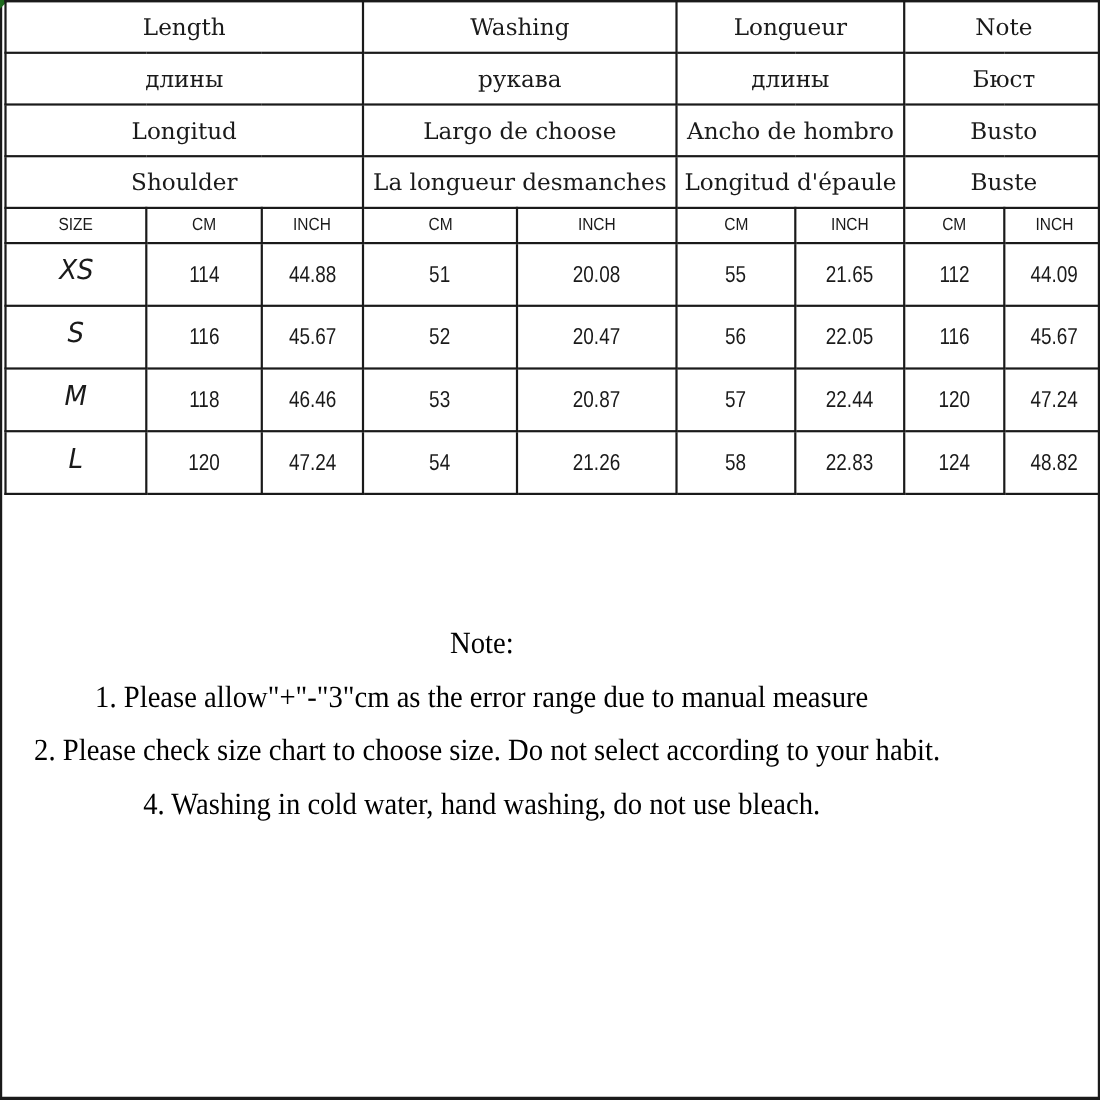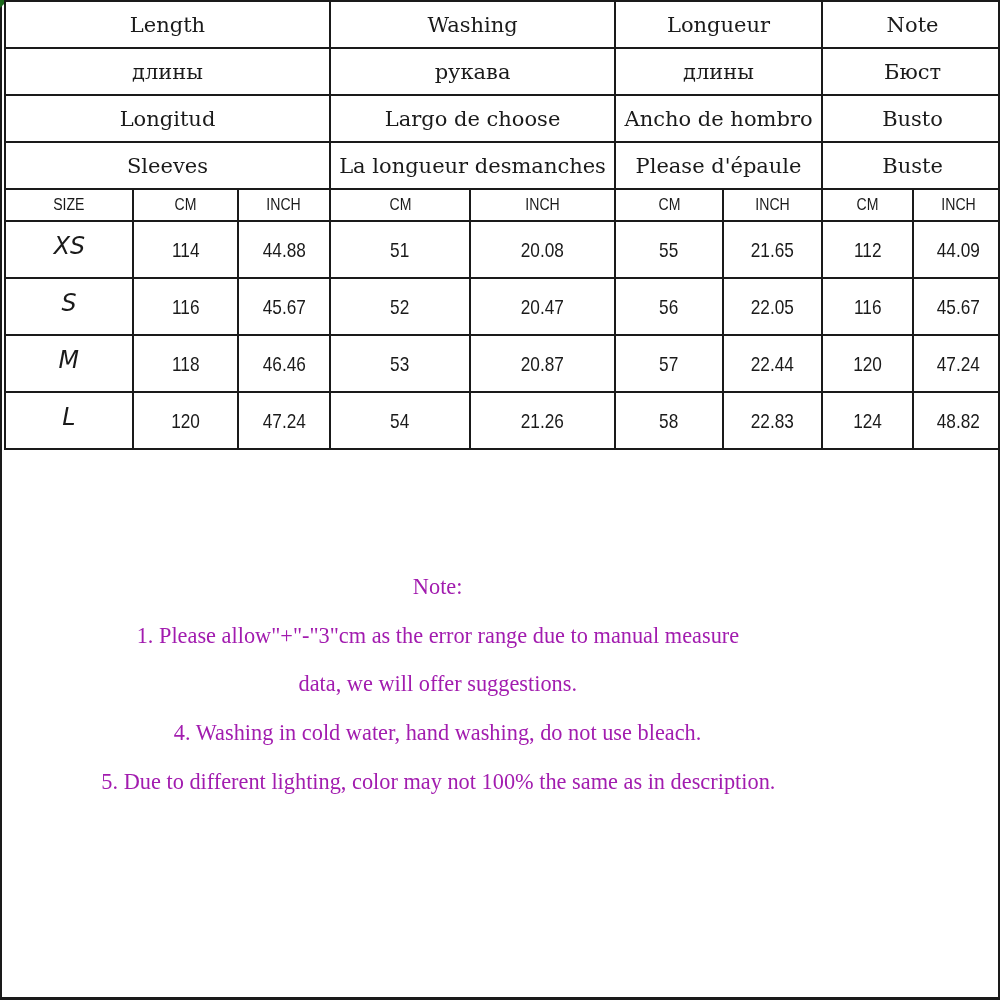--- a/index.html
+++ b/index.html
@@ -39,22 +39,22 @@
   }
   .data-row td span.num { display: inline-block; transform: scaleX(0.82); }
   .data-row td.size-cell {
     font-family: "DejaVu Sans", sans-serif; font-style: italic;
     font-size: 25px; font-weight: normal;
   }
   .data-row td.size-cell span { display: inline-block; transform: scaleX(0.95); position: relative; top: -4px; }
 
   .notes {
     position: absolute; left: 0; top: 566px; width: 876px;
-    font-family: "Liberation Serif", serif; color: #a21caf;
-    text-align: center; font-size: 24px;
+    font-family: "Liberation Serif", serif; color: #000000;
+    text-align: center; font-size: 28px;
   }
   .notes .line { height: 48.7px; line-height: 40px; white-space: nowrap; }
   .notes .line span { display: inline-block; transform: scaleX(0.93); }
 </style>
 </head>
 <body>
 
 <div class="frame"></div>
 <div class="corner-mark"></div>
 
@@ -84,23 +84,23 @@
       <td colspan="2">длины</td>
       <td colspan="2">Бюст</td>
     </tr>
     <tr class="lang-row">
       <td colspan="3">Longitud</td>
       <td colspan="2">Largo de choose</td>
       <td colspan="2">Ancho de hombro</td>
       <td colspan="2">Busto</td>
     </tr>
     <tr class="lang-row">
-      <td colspan="3">Sleeves</td>
+      <td colspan="3">Shoulder</td>
       <td colspan="2">La longueur desmanches</td>
-      <td colspan="2">Please d'épaule</td>
+      <td colspan="2">Longitud d'épaule</td>
       <td colspan="2">Buste</td>
     </tr>
 
     <tr class="head-row">
       <td><span>SIZE</span></td>
       <td><span>CM</span></td>
       <td><span>INCH</span></td>
       <td><span>CM</span></td>
       <td><span>INCH</span></td>
       <td><span>CM</span></td>
@@ -152,16 +152,15 @@
       <td><span class="num">22.83</span></td>
       <td><span class="num">124</span></td>
       <td><span class="num">48.82</span></td>
     </tr>
   </tbody>
 </table>
 
 <div class="notes">
   <div class="line"><span>Note:</span></div>
   <div class="line"><span>1. Please allow"+"-"3"cm as the error range due to manual measure</span></div>
-  <div class="line"><span>data, we will offer suggestions.</span></div>
+  <div class="line"><span>2. Please check size chart to choose size. Do not select according to your habit.</span></div>
   <div class="line"><span>4. Washing in cold water, hand washing, do not use bleach.</span></div>
-  <div class="line"><span>5. Due to different lighting, color may not 100% the same as in description.</span></div>
 </div>
 
 </body></html>

